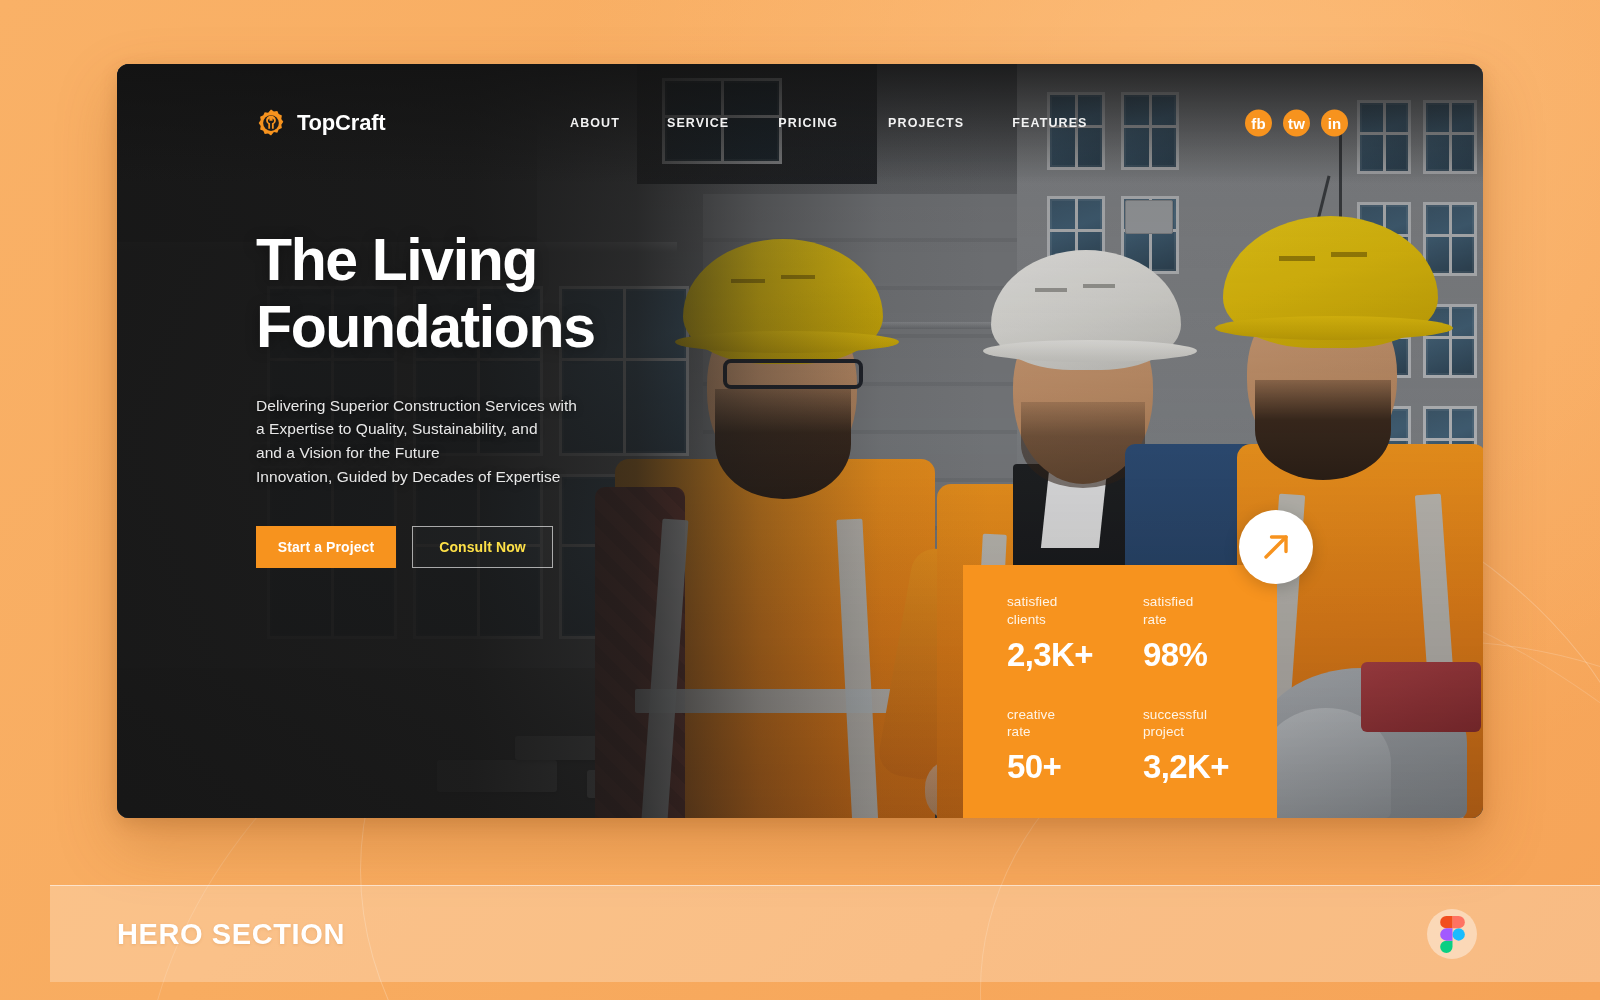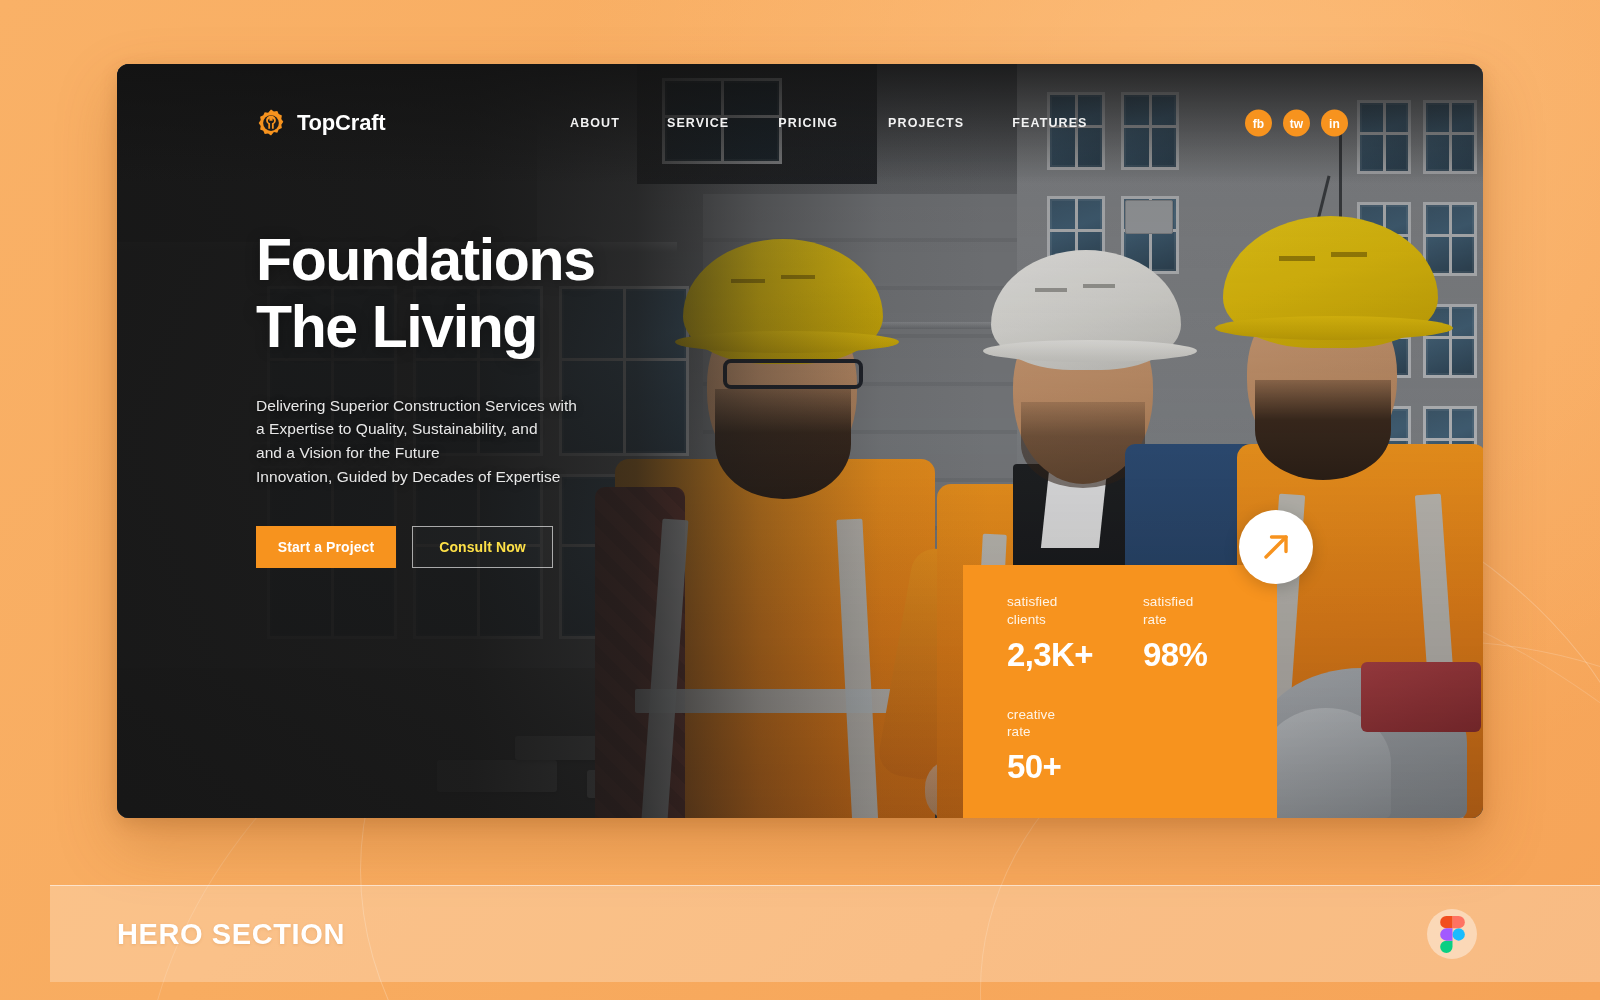--- a/index.html
+++ b/index.html
@@ -168,21 +168,21 @@
   .nav-link.l1 { margin-right:49px; }
   .nav-link.l2 { margin-right:50px; }
   .nav-link.l3 { margin-right:48px; }
   .socials {
     position:absolute; right:135px; top:50%; transform:translateY(-50%);
     display:flex; gap:11px;
   }
   .social {
     width:27px; height:27px; border-radius:50%;
     background:#F7931E; color:#fff;
-    font-size:12px; font-weight:bold;
+    font-size:15px; font-weight:bold;
     display:flex; align-items:center; justify-content:center;
     text-decoration:none; letter-spacing:.2px;
   }
 
   
   .copy { position:absolute; left:139px; top:163px; z-index:6; width:520px; }
   .headline {
     color:#fff; font-size:59px; line-height:1.135;
     font-weight:bold; letter-spacing:-1.4px;
     text-shadow:0 2px 14px rgba(0,0,0,.35);
@@ -390,22 +390,22 @@
 
       <div class="socials">
         <a class="social" href="#">fb</a>
         <a class="social" href="#">tw</a>
         <a class="social" href="#">in</a>
       </div>
     </div>
 
     <div class="copy">
       <h1 class="headline">
+        <span style="display:block">The Living</span>
         <span style="display:block">Foundations</span>
-        <span style="display:block">The Living</span>
       </h1>
       <p class="subcopy">
         <span style="display:block">Delivering Superior Construction Services with</span>
         <span style="display:block">a Expertise to Quality, Sustainability, and</span>
         <span style="display:block">and a Vision for the Future</span>
         <span style="display:block">Innovation, Guided by Decades of Expertise</span>
       </p>
       <div class="cta-row">
         <button class="btn btn-primary">Start a Project</button>
         <button class="btn btn-ghost">Consult Now</button>
@@ -432,20 +432,27 @@
         </div>
 
         <div>
           <div class="stat-label">
             <span style="display:block">creative</span>
             <span style="display:block">rate</span>
           </div>
           <div class="stat-value">50+</div>
         </div>
 
+        <div>
+          <div class="stat-label">
+            <span style="display:block">successful</span>
+            <span style="display:block">project</span>
+          </div>
+          <div class="stat-value">3,2K+</div>
+        </div>
 
       </div>
     </div>
 
     <div class="arrow-btn">
       <svg width="36" height="36" viewBox="0 0 36 36">
         <path d="M8 28 L28 8" stroke="#F7931E" stroke-width="3.4" stroke-linecap="round" fill="none"></path>
         <path d="M13.5 8 H28 V22.5" stroke="#F7931E" stroke-width="3.4" stroke-linecap="round" stroke-linejoin="round" fill="none"></path>
       </svg>
     </div>

